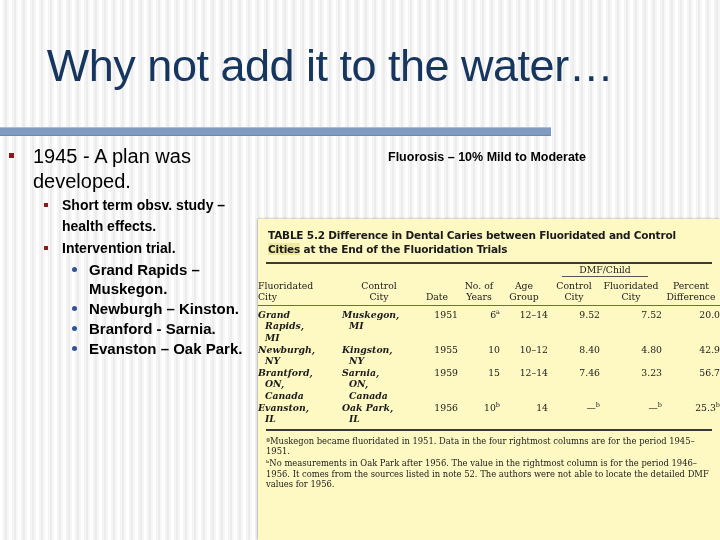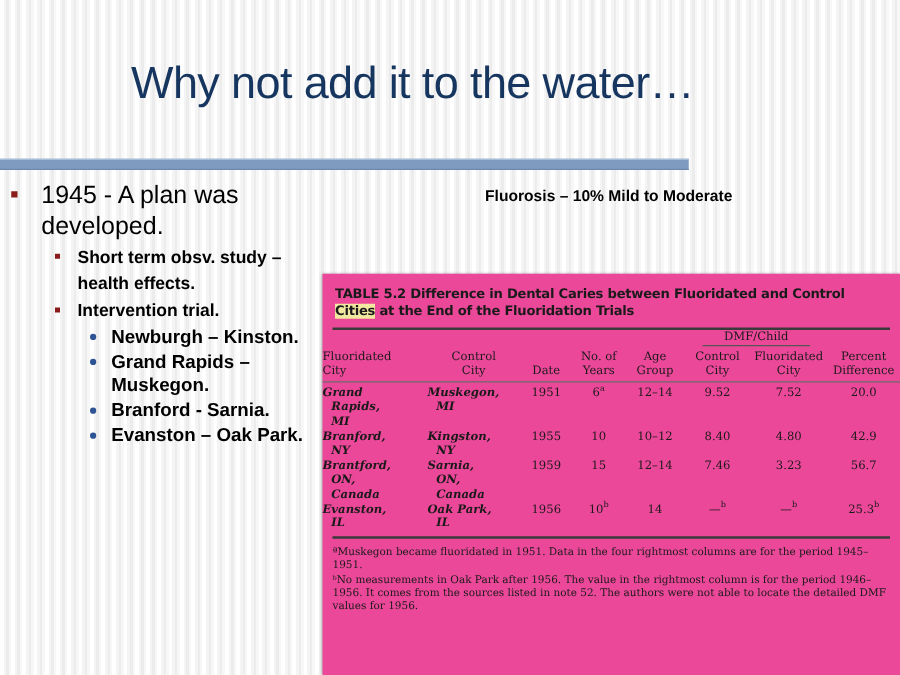--- a/index.html
+++ b/index.html
@@ -27,21 +27,21 @@
     inset: 0;
   }
 
   
   .title {
     position: absolute;
     left: 0;
     top: 42px;
     width: 660px;
     text-align: center;
-    font-size: 36px;
+    font-size: 45px;
     line-height: 48px;
     font-weight: 400;
     color: #16365f;
     letter-spacing: -0.5px;
     white-space: nowrap;
   }
 
   .title-rule {
     position: absolute;
     left: 0;
@@ -122,21 +122,21 @@
     white-space: nowrap;
   }
 
   
   .figure {
     position: absolute;
     left: 258px;
     top: 219px;
     width: 462px;
     height: 321px;
-    background: #ec4899;
+    background: #fef9c3;
     box-shadow: -1px 0 2px rgba(0,0,0,0.18), 0 -1px 2px rgba(0,0,0,0.10);
     font-family: "DejaVu Serif", "Liberation Serif", serif;
     color: #1a1a1a;
     overflow: hidden;
   }
   .fig-title {
     margin: 9px 10px 0 10px;
     font-size: 10.5px;
     font-weight: bold;
     line-height: 14px;
@@ -183,21 +183,21 @@
     height: 1px;
     background: #555;
     margin: 0 14px 3px 14px;
   }
   .hdr td {
     text-align: center;
     padding-bottom: 2px;
   }
   .hdr td.left { text-align: left; }
   .data td {
-    text-align: center;
+    text-align: right;
     padding-top: 2px;
     padding-bottom: 1px;
   }
   .data td.city {
     text-align: left;
     font-style: italic;
     font-weight: bold;
     margin-top: 28px;
   }
   .indent2 { display: block; padding-left: 7px; }
@@ -233,26 +233,26 @@
       <span class="btext">Short term obsv. study – health effects.</span>
     </div>
 
     <div class="bullet-row lv2">
       <span class="marker"></span>
       <span class="btext">Intervention trial.</span>
     </div>
 
     <div class="bullet-row lv3">
       <span class="marker"></span>
+      <span class="btext">Grand Rapids – Muskegon.</span>
+    </div>
+
+    <div class="bullet-row lv3">
+      <span class="marker"></span>
       <span class="btext">Newburgh – Kinston.</span>
-    </div>
-
-    <div class="bullet-row lv3">
-      <span class="marker"></span>
-      <span class="btext">Grand Rapids – Muskegon.</span>
     </div>
 
     <div class="bullet-row lv3">
       <span class="marker"></span>
       <span class="btext">Branford  - Sarnia.</span>
     </div>
 
     <div class="bullet-row lv3">
       <span class="marker"></span>
       <span class="btext">Evanston – Oak Park.</span>
@@ -339,21 +339,21 @@
         <td>1951</td>
         <td><span>6</span><sup>a</sup></td>
         <td>12–14</td>
         <td>9.52</td>
         <td>7.52</td>
         <td>20.0</td>
       </tr>
 
       <tr class="data">
         <td class="city col-pad">
-          <span>Branford,</span>
+          <span>Newburgh,</span>
           <span class="indent2">NY</span>
         </td>
         <td class="city">
           <span>Kingston,</span>
           <span class="indent2">NY</span>
         </td>
         <td>1955</td>
         <td>10</td>
         <td>10–12</td>
         <td>8.40</td>

